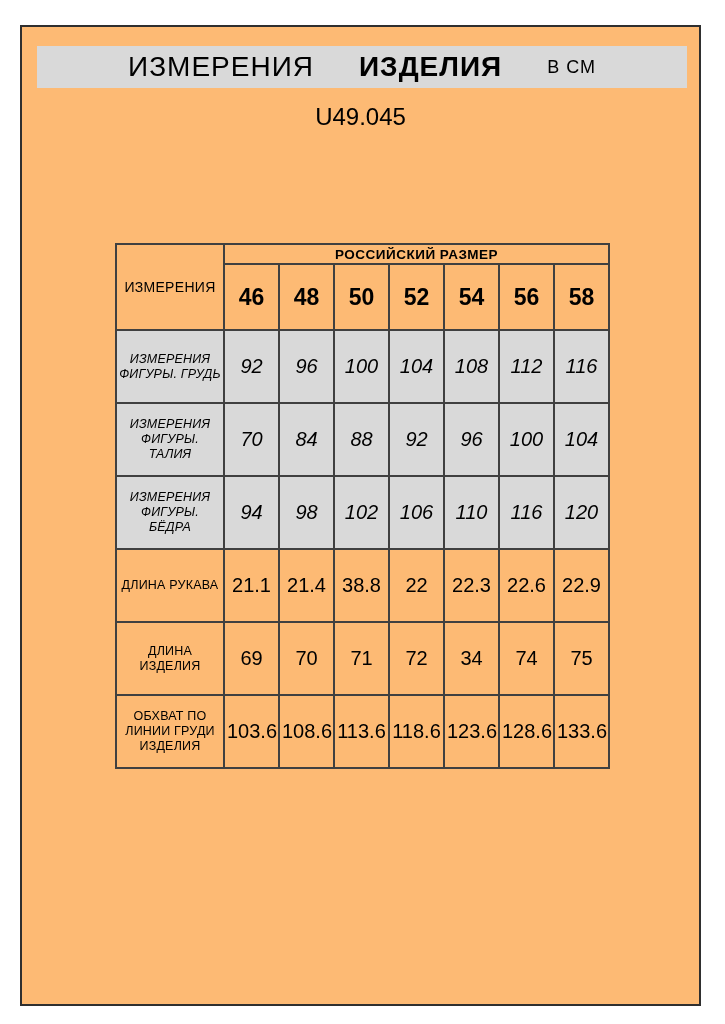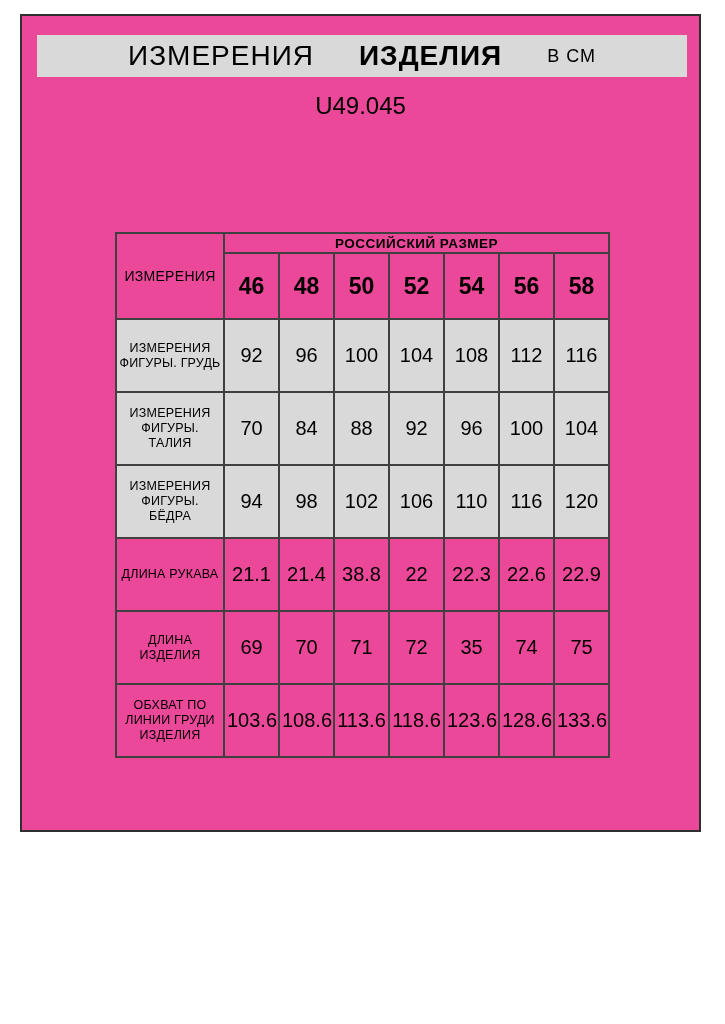--- a/index.html
+++ b/index.html
@@ -2,22 +2,22 @@
 <html><head>
 <meta charset="utf-8">
 <style>
   html,body{margin:0;padding:0;}
   body{
     width:725px;height:1024px;position:relative;background:#ffffff;
     font-family:"Liberation Sans", sans-serif;color:#000;
     -webkit-font-smoothing:antialiased;
   }
   .frame{
-    position:absolute;left:20px;top:14px;width:681px;height:818px;
-    border:2px solid #2f2f2f;box-sizing:border-box;background:#ec4899;
+    position:absolute;left:20px;top:25px;width:681px;height:981px;
+    border:2px solid #2f2f2f;box-sizing:border-box;background:#fdba74;
   }
   .title-bar{
     position:absolute;left:15px;top:19px;width:650px;height:42px;
     background:#d9d9d9;display:flex;align-items:center;justify-content:center;
     gap:45px;white-space:nowrap;
   }
   .title-w1{font-size:28px;font-weight:400;letter-spacing:1px;}
   .title-w2{font-size:28px;font-weight:700;letter-spacing:1px;}
   .title-unit{font-size:18px;font-weight:400;letter-spacing:1px;}
   .model-code{
@@ -35,21 +35,21 @@
   table.size-table td{
     border:2px solid #404040;text-align:center;vertical-align:middle;
     padding:0 2px;overflow:hidden;
   }
   td.corner{font-size:14px;letter-spacing:0.3px;}
   td.group-header{height:18px;font-size:13.5px;letter-spacing:0.5px;font-weight:bold;}
   tr.sizes-row td{height:64px;font-size:23px;font-weight:700;}
   tr.data-row td{height:71px;}
   tr.data-row td.row-label{font-size:12.5px;line-height:15px;letter-spacing:0.2px;}
   tr.data-row td.value{font-size:20px;}
-  tr.shaded td{background:#d9d9d9;}
+  tr.shaded td{background:#d9d9d9;font-style:italic;}
   .note{
     position:absolute;top:770px;left:0;width:100%;text-align:center;
     font-size:15.5px;font-weight:700;letter-spacing:0.2px;
   }
 </style>
 </head>
 <body>
 
 <div class="frame">
 
@@ -131,21 +131,21 @@
         <td class="value">22.6</td>
         <td class="value">22.9</td>
       </tr>
 
       <tr class="data-row">
         <td class="row-label">ДЛИНА ИЗДЕЛИЯ</td>
         <td class="value">69</td>
         <td class="value">70</td>
         <td class="value">71</td>
         <td class="value">72</td>
-        <td class="value">35</td>
+        <td class="value">34</td>
         <td class="value">74</td>
         <td class="value">75</td>
       </tr>
 
       <tr class="data-row">
         <td class="row-label">ОБХВАТ ПО ЛИНИИ ГРУДИ ИЗДЕЛИЯ</td>
         <td class="value">103.6</td>
         <td class="value">108.6</td>
         <td class="value">113.6</td>
         <td class="value">118.6</td>

